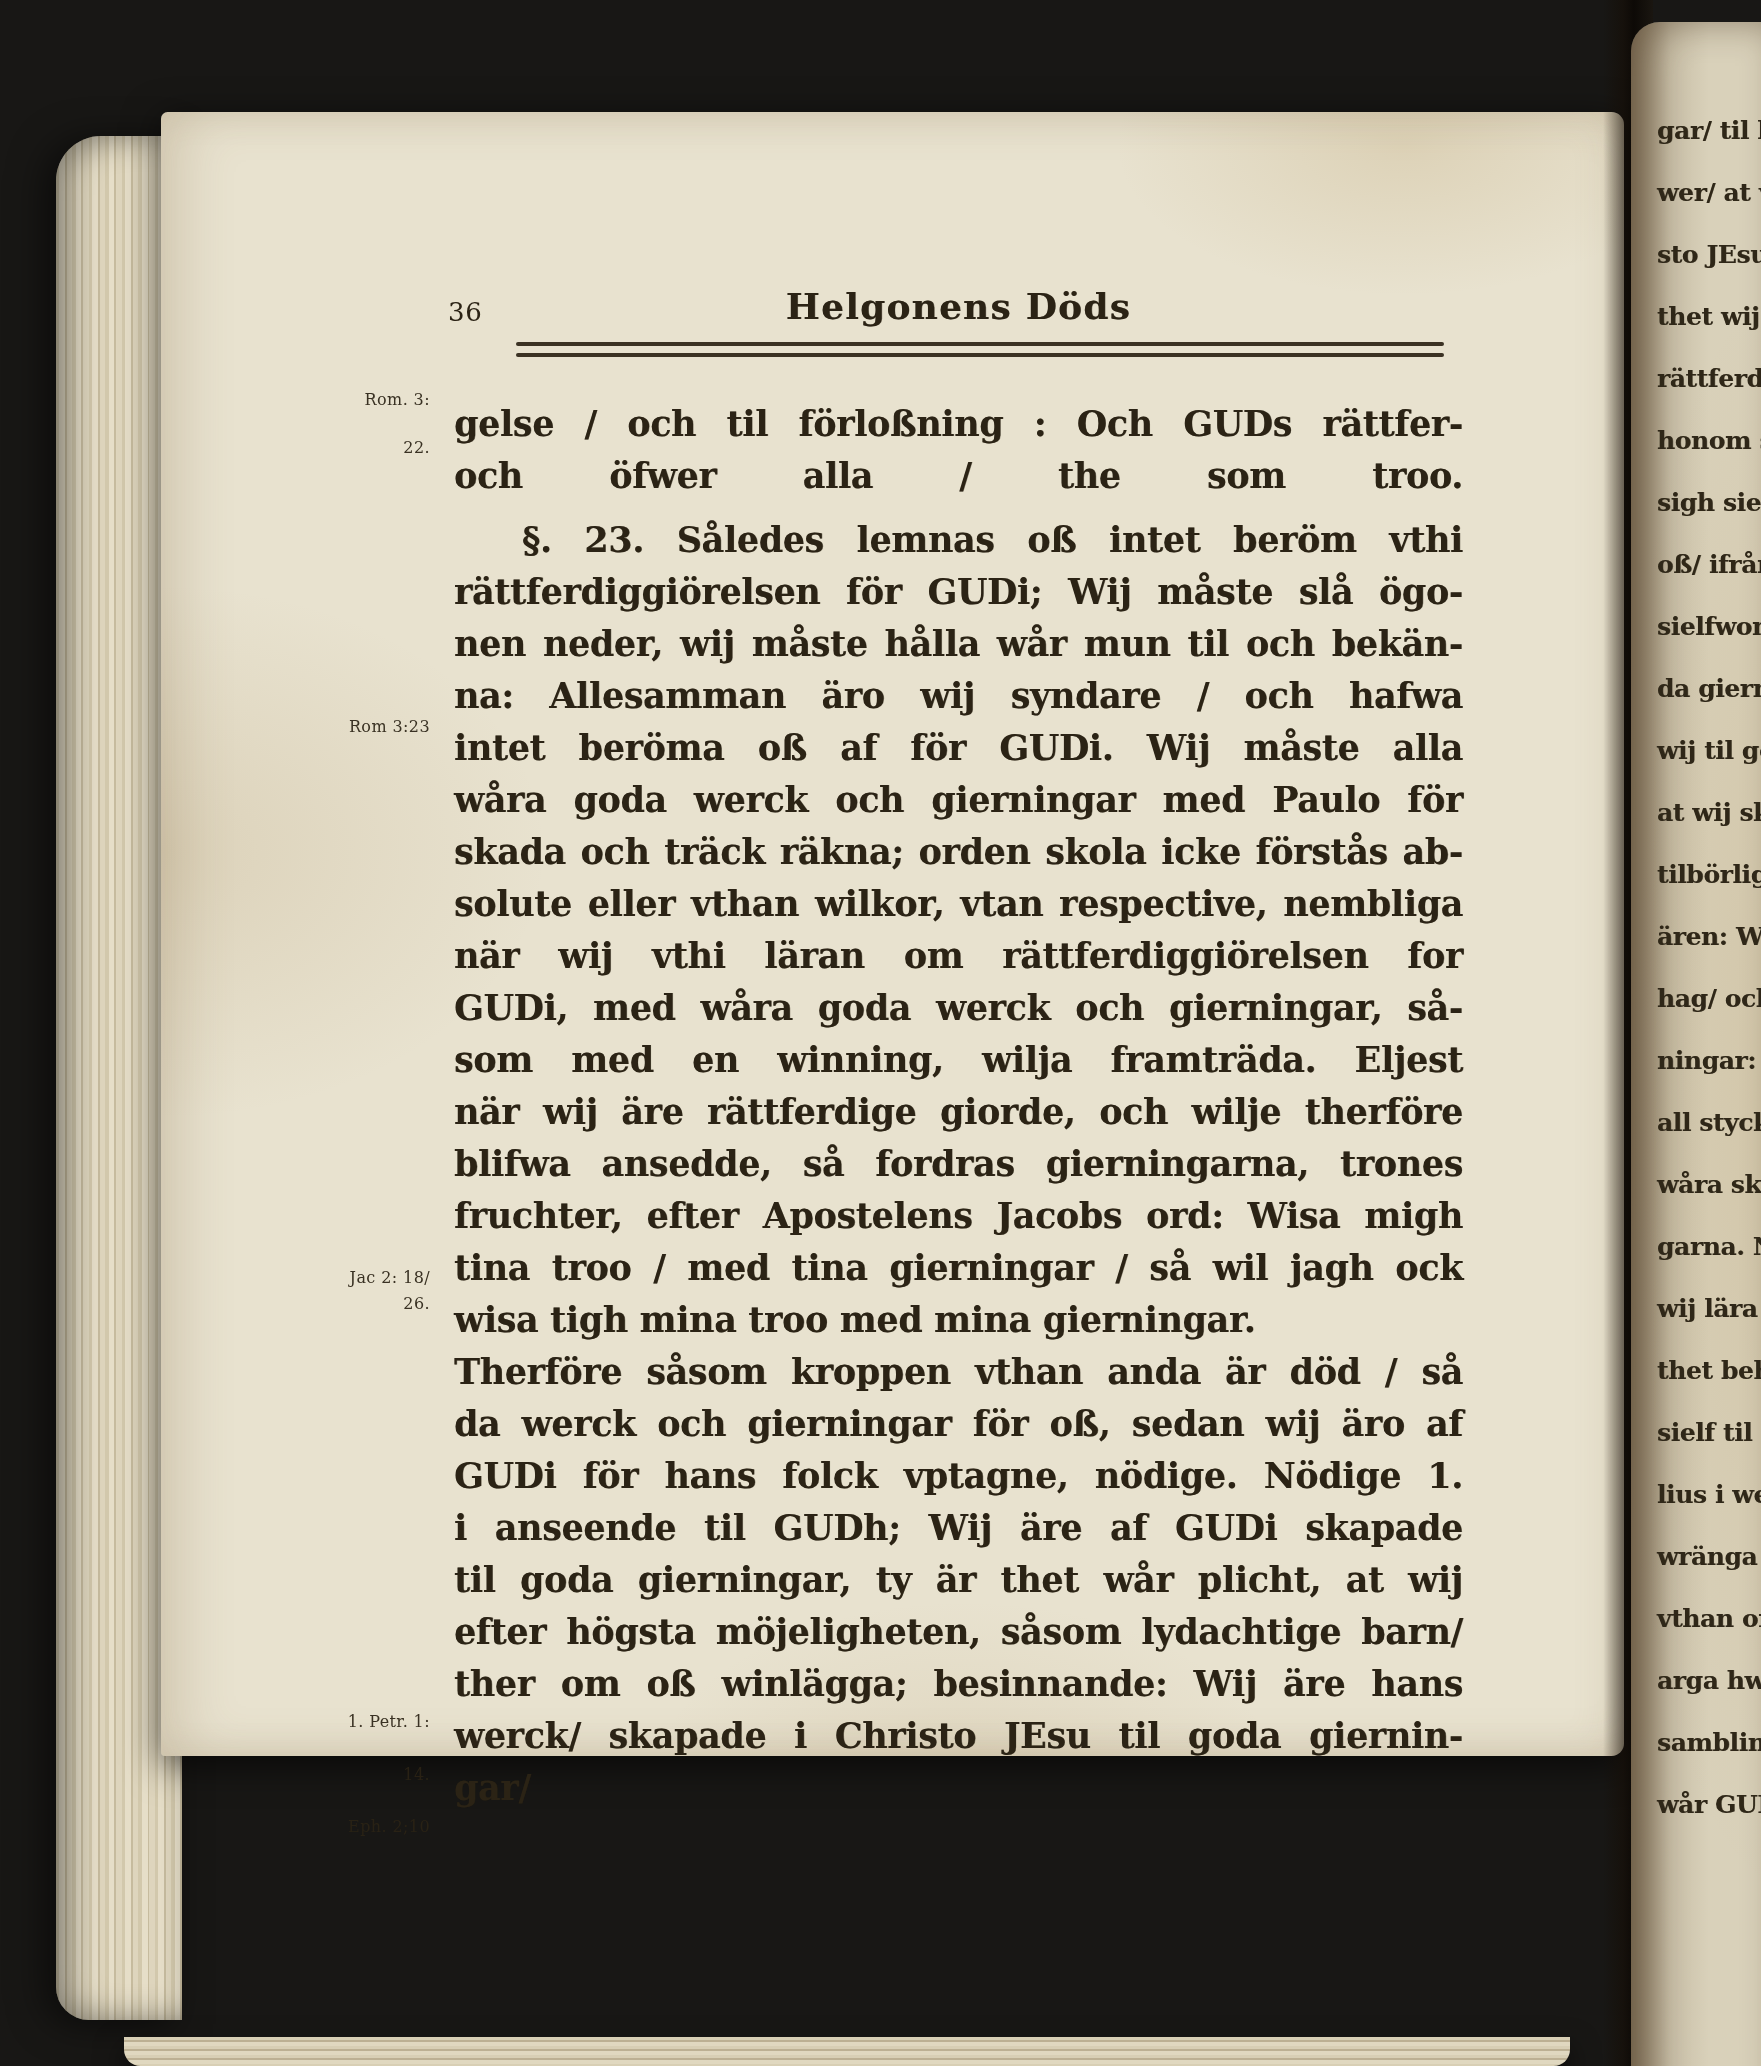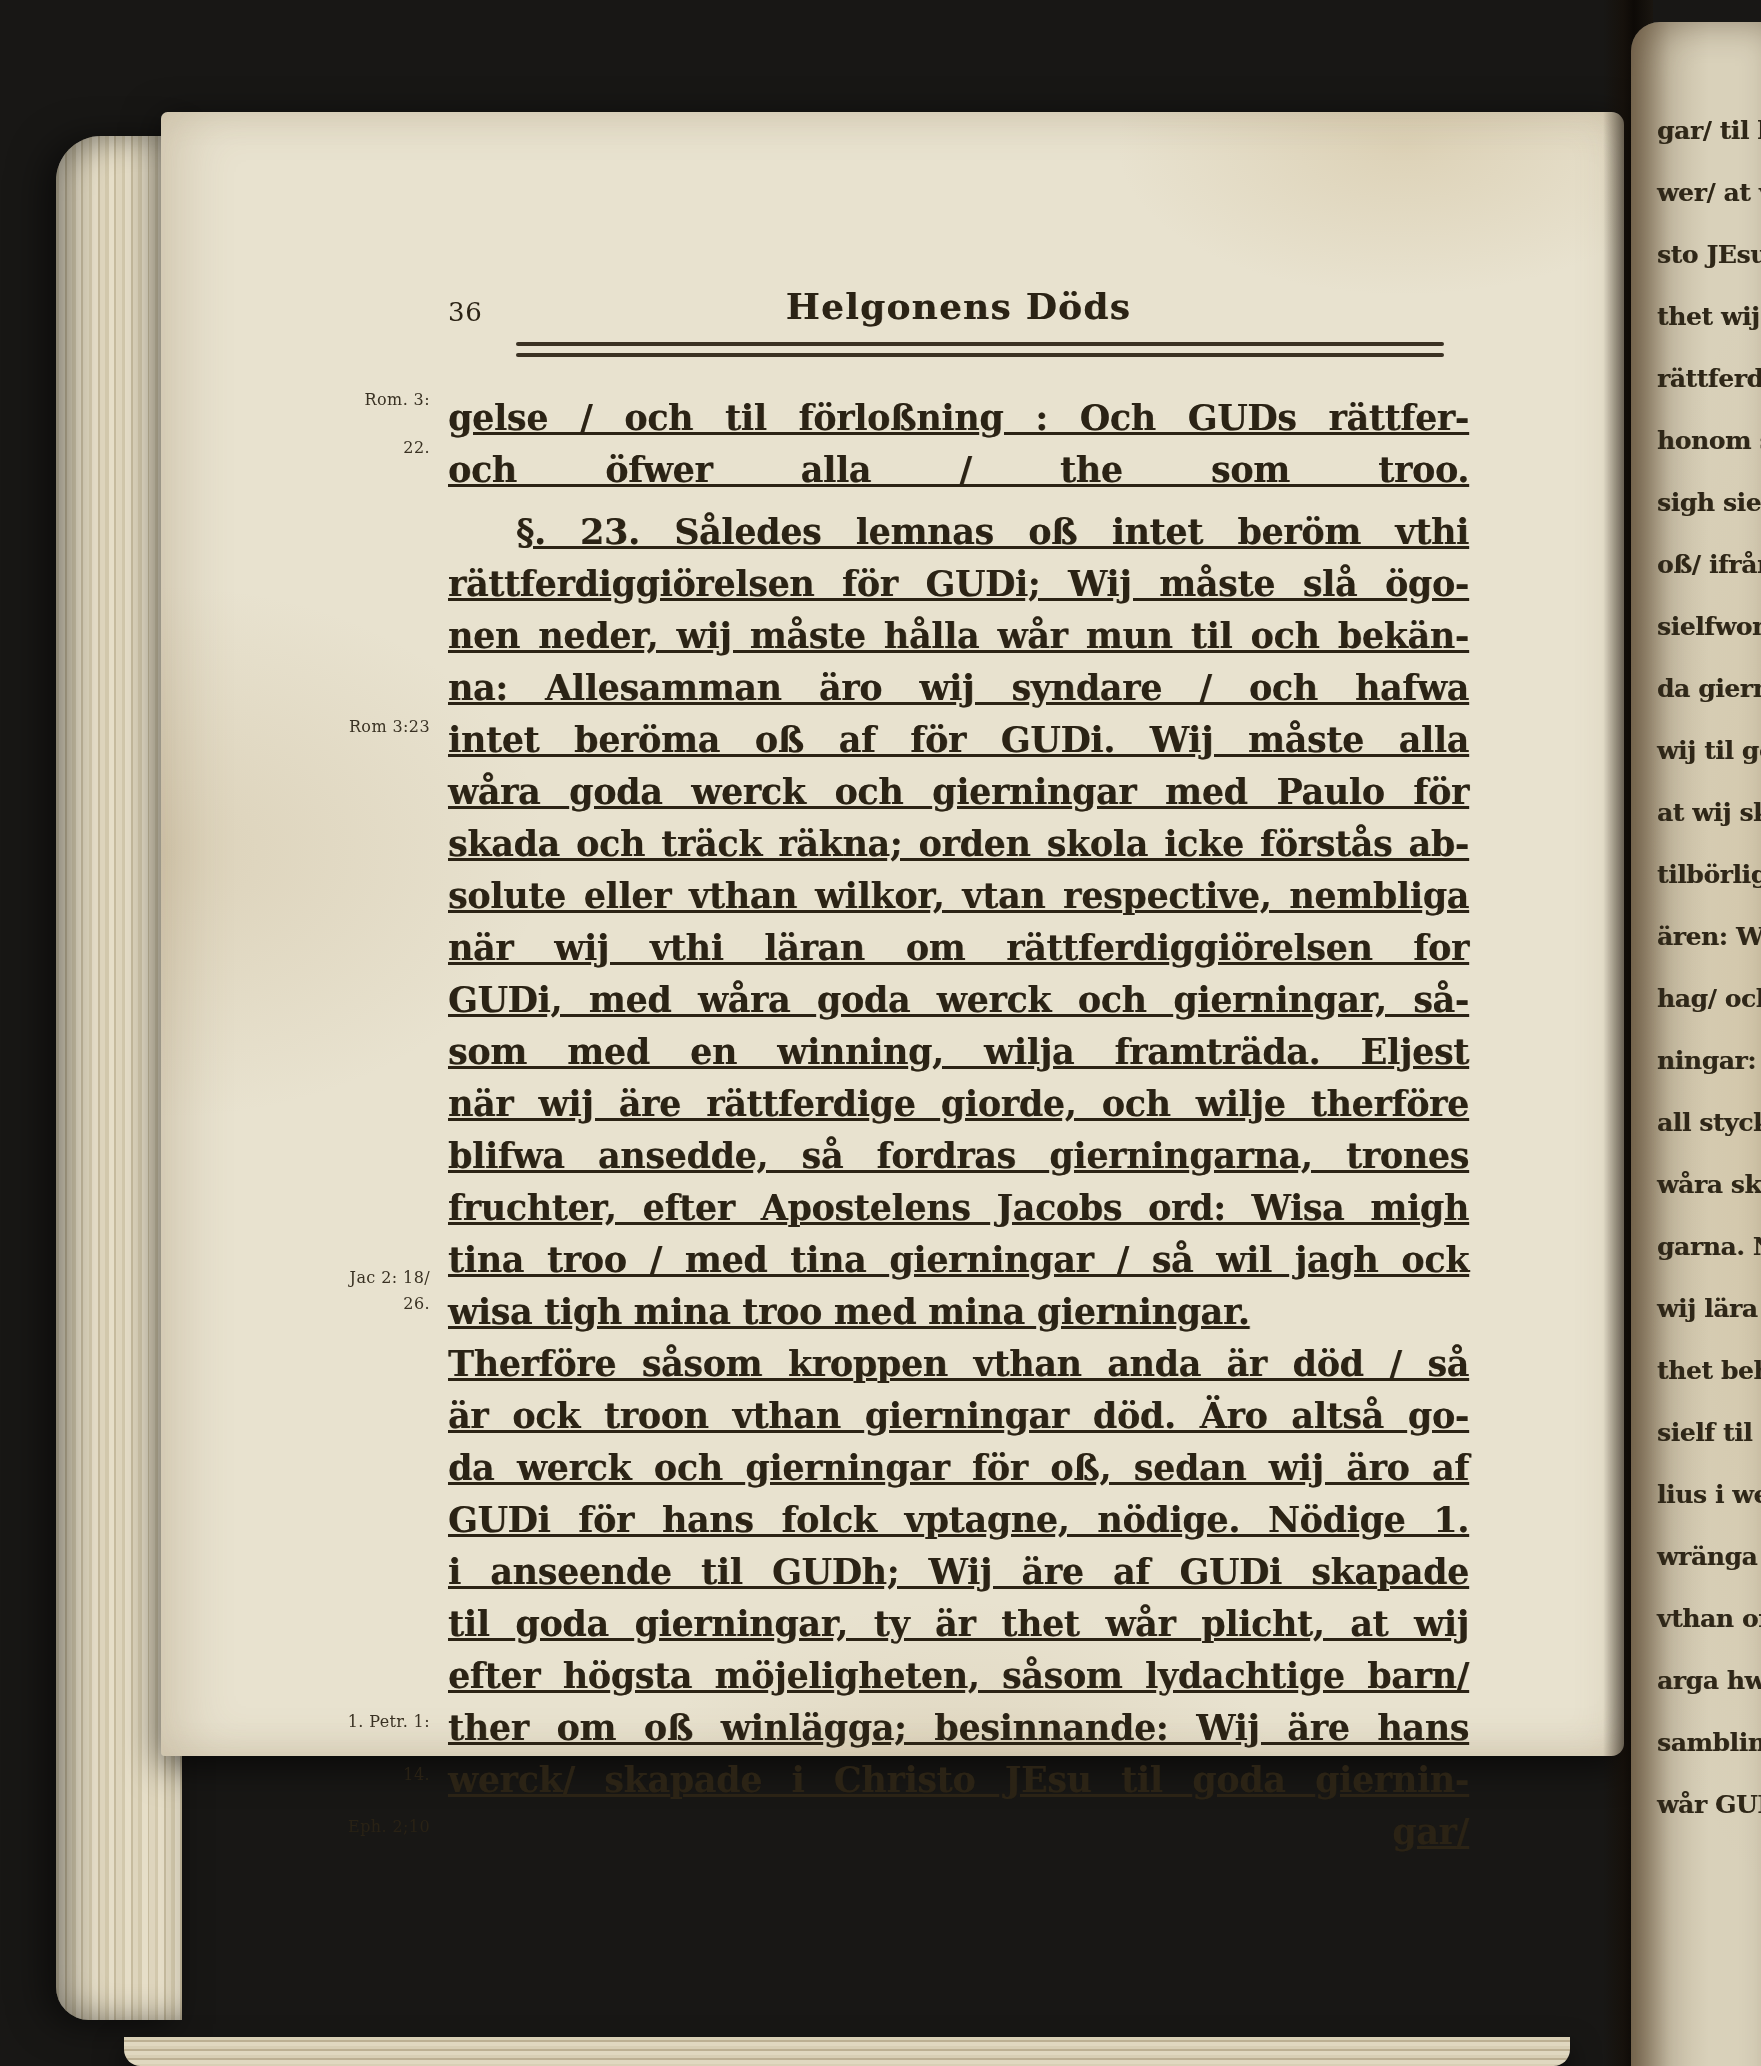--- a/index.html
+++ b/index.html
@@ -76,21 +76,21 @@
   .mn6{top:1600px;}
   .mn7{top:1653px;}
   .mn8{top:1705px;}
 
   .body-text{
     position:absolute;left:281px;top:274px;width:1033px;
     font-size:35px;font-weight:bold;line-height:52px;
     letter-spacing:-0.4px;
     text-shadow:0.4px 0 0 rgba(43,35,21,.45);
   }
-  .para{margin:6px;text-decoration:underline;}
+  .para{margin:12px;}
   .p2{margin-top:10px;}
   .line{
     text-align:justify;
     text-align-last:justify;
     white-space:normal;
     height:52px;overflow:visible;
   }
   .p1 .line:nth-child(3){text-align-last:left;}
   .p2 .line:first-child{text-indent:68px;}
   .p2 .line:nth-child(16){text-align-last:left;}
@@ -163,21 +163,20 @@
           <div class="line">solute eller vthan wilkor, vtan respective, nembliga</div>
           <div class="line">när wij vthi läran om rättferdiggiörelsen for</div>
           <div class="line">GUDi, med wåra goda werck och gierningar, så-</div>
           <div class="line">som med en winning, wilja framträda.  Eljest</div>
           <div class="line">när wij äre rättferdige giorde, och wilje therföre</div>
           <div class="line">blifwa ansedde, så fordras gierningarna, trones</div>
           <div class="line">fruchter, efter Apostelens Jacobs ord: Wisa migh</div>
           <div class="line">tina troo / med tina gierningar / så wil jagh ock</div>
           <div class="line">wisa tigh mina troo med mina gierningar.</div>
           <div class="line">Therföre såsom kroppen vthan anda är död / så</div>
-          <div class="line">är ock troon vthan gierningar död.  Äro altså go-</div>
           <div class="line">da werck och gierningar för oß, sedan wij äro af</div>
           <div class="line">GUDi för hans folck vptagne, nödige.  Nödige 1.</div>
           <div class="line">i anseende til GUDh;  Wij äre af GUDi skapade</div>
           <div class="line">til goda gierningar, ty är thet wår plicht, at wij</div>
           <div class="line">efter högsta möjeligheten, såsom lydachtige barn/</div>
           <div class="line">ther om oß winlägga;  besinnande:  Wij äre hans</div>
           <div class="line">werck/ skapade i Christo JEsu til goda giernin-</div>
           <div class="line">gar/</div>
         </div>
     </div>

